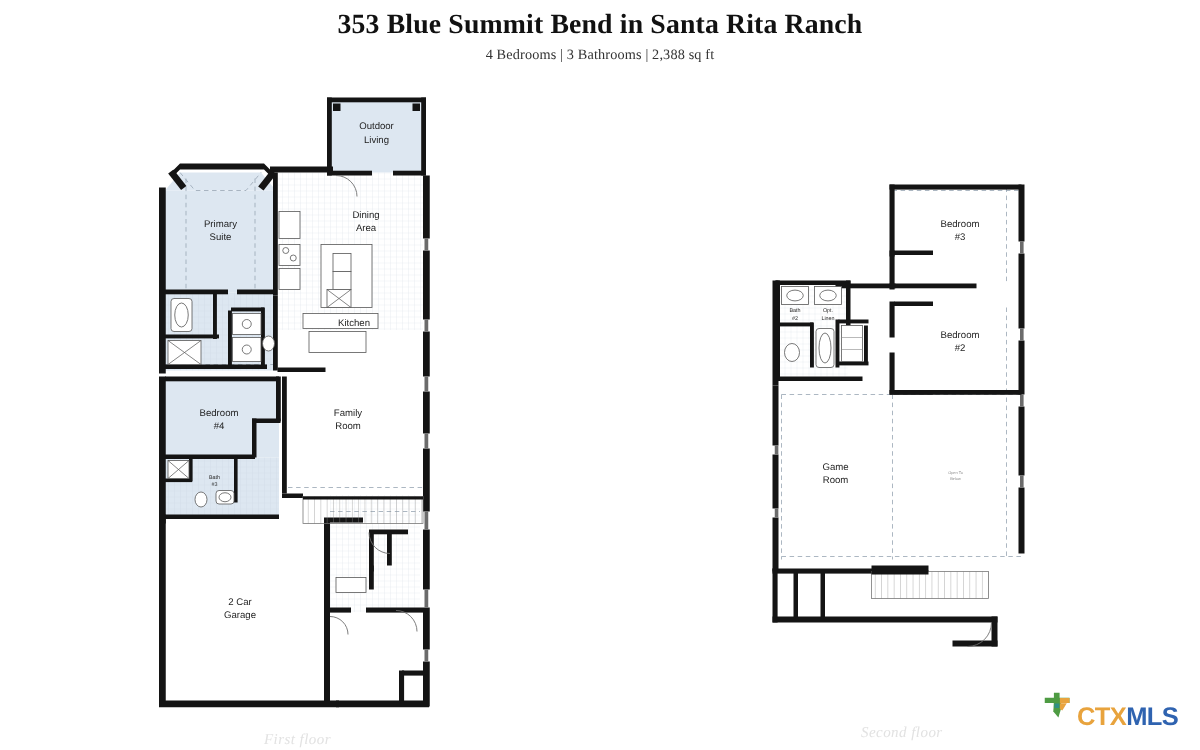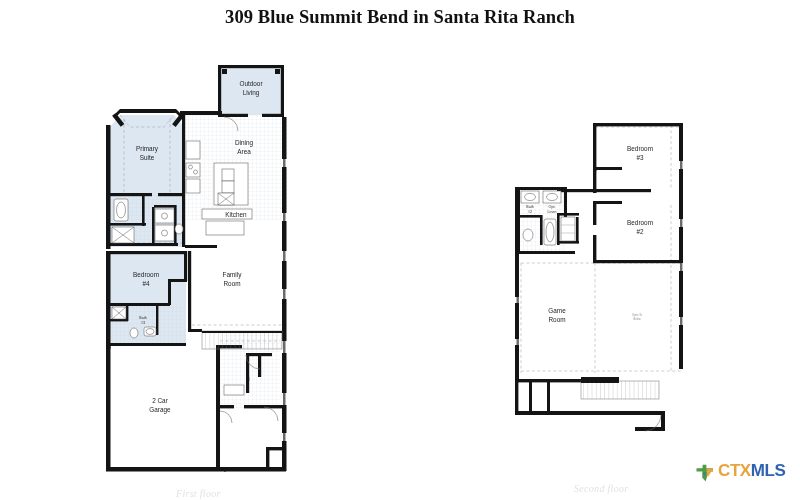--- a/index.html
+++ b/index.html
@@ -62,21 +62,21 @@
   #caption-first  { left: 176px; top: 488px; }
   #caption-second { left: 574px; top: 483px; }
 
   
   #logo {
     position: absolute;
     left: 694px;
     top: 462px;
     height: 24px;
     display: flex;
-    align-items: flex-start;
+    align-items: flex-end;
     gap: 2px;
   }
   #logo-wordmark {
     font-family: "Liberation Sans", sans-serif;
     font-weight: bold;
     font-size: 17px;
     letter-spacing: -0.4px;
     line-height: 1;
   }
   #logo-wordmark .ctx { color: #e8a33d; }
@@ -99,21 +99,22 @@
     font-family: "Liberation Sans", sans-serif;
     font-size: 2.6px;
     fill: #8d8d8d;
     text-anchor: middle;
   }
 </style>
 </head>
 <body>
 
 <div id="header">
-  <div id="listing-title">309 Blue Summit Bend in Santa Rita Ranch</div>
+  <div id="listing-title">353 Blue Summit Bend in Santa Rita Ranch</div>
+  <div id="listing-subtitle">4 Bedrooms | 3 Bathrooms | 2,388 sq ft</div>
 </div>
 
 <div class="plan" id="plan-first">
   <svg width="210" height="425" viewBox="0 0 210 425" xmlns="http://www.w3.org/2000/svg">
     <defs>
       <pattern id="tile1" width="4" height="4" patternUnits="userSpaceOnUse">
         <path d="M4 0 L0 0 L0 4" fill="none" stroke="#d9dfe6" stroke-width="0.4"></path>
       </pattern>
       <pattern id="tile1b" width="4" height="4" patternUnits="userSpaceOnUse">
         <rect width="4" height="4" fill="#dde7f1"></rect>

